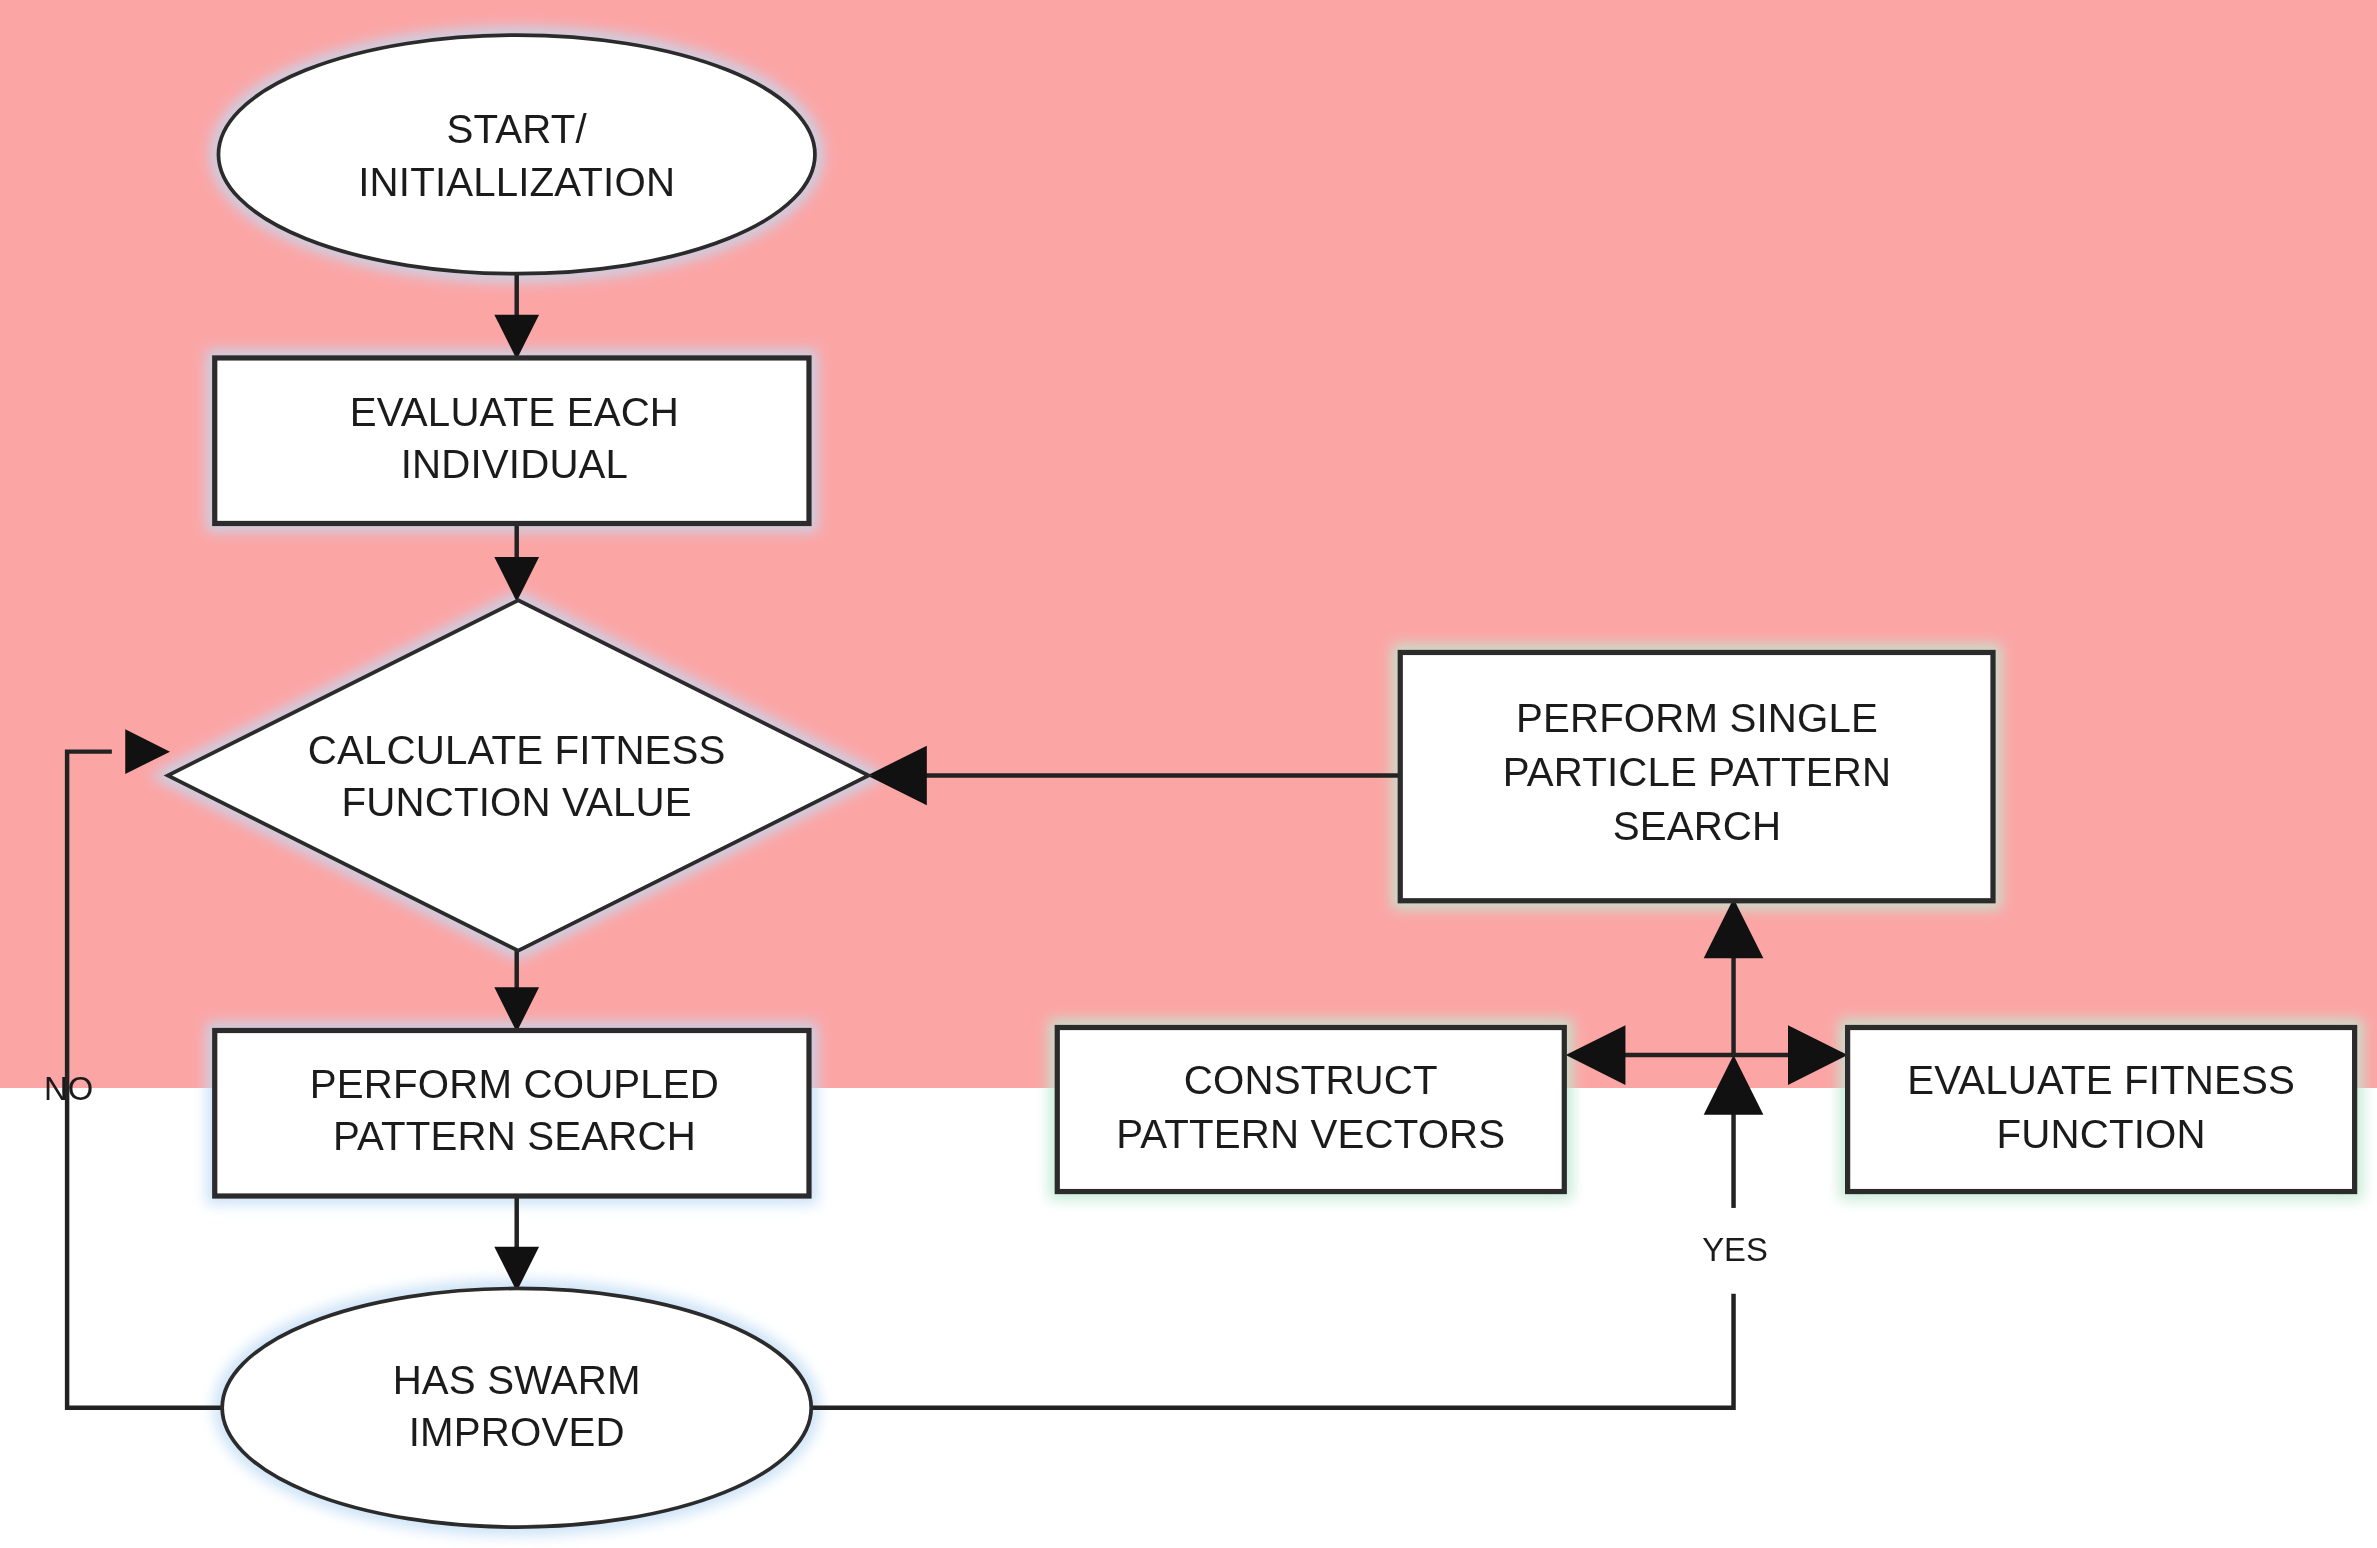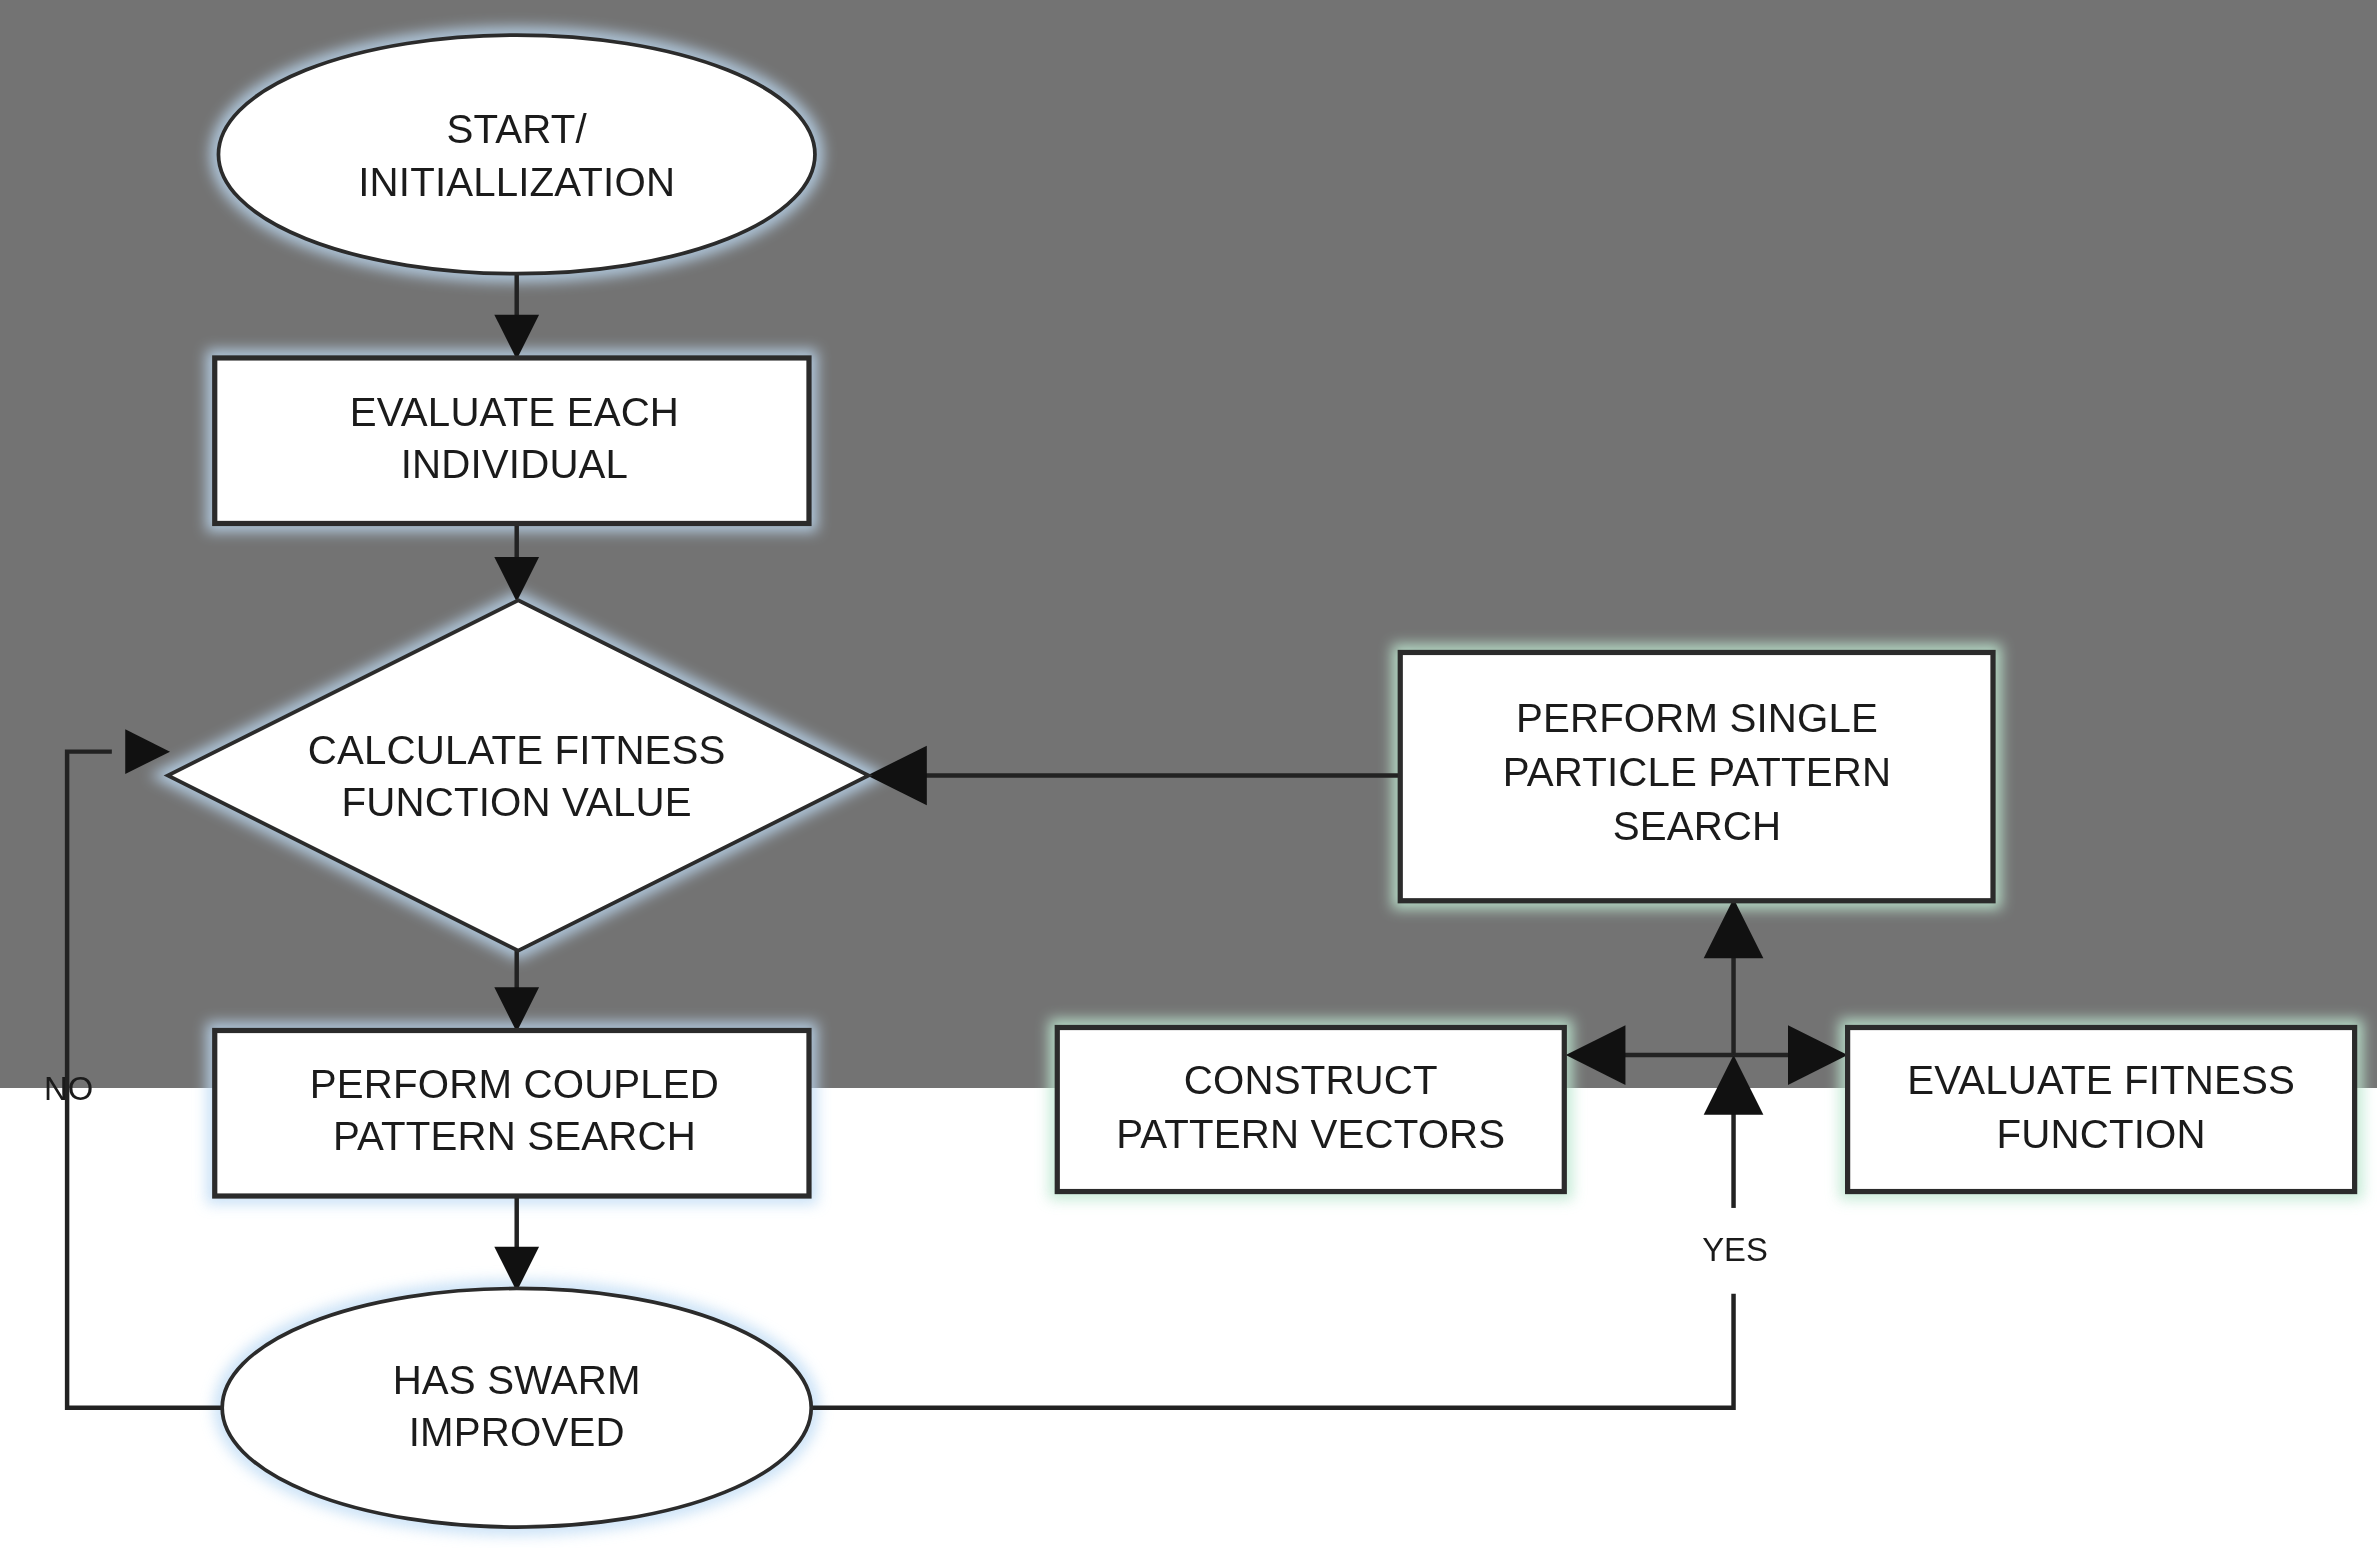--- a/index.html
+++ b/index.html
@@ -11,21 +11,21 @@
   body {
     width: 2377px;
     height: 1548px;
     font-family: "Liberation Sans", sans-serif;
     overflow: hidden;
   }
   #flow-root {
     position: relative;
     width: 2377px;
     height: 1088px;
-    background: #737373;
+    background: #fca5a5;
   }
   svg#flow-svg {
     position: absolute;
     top: 0;
     left: 0;
     width: 2377px;
     height: 1548px;
     display: block;
   }
   .shape-fill {

